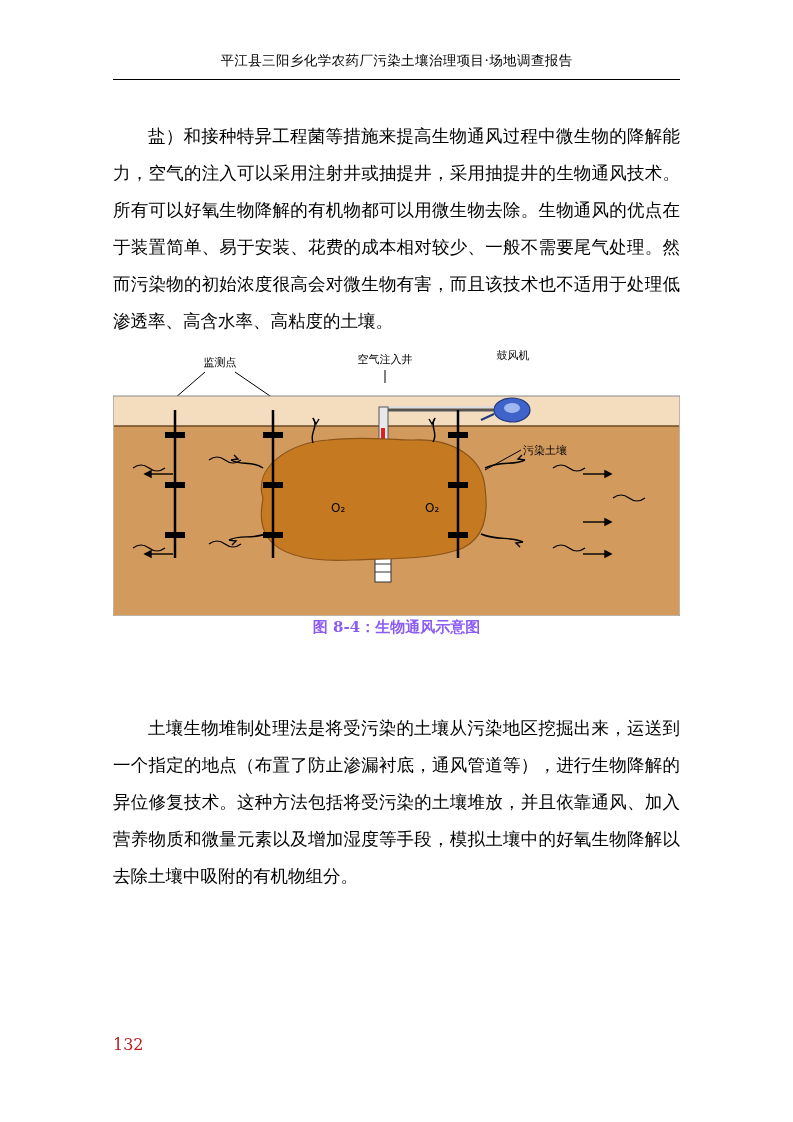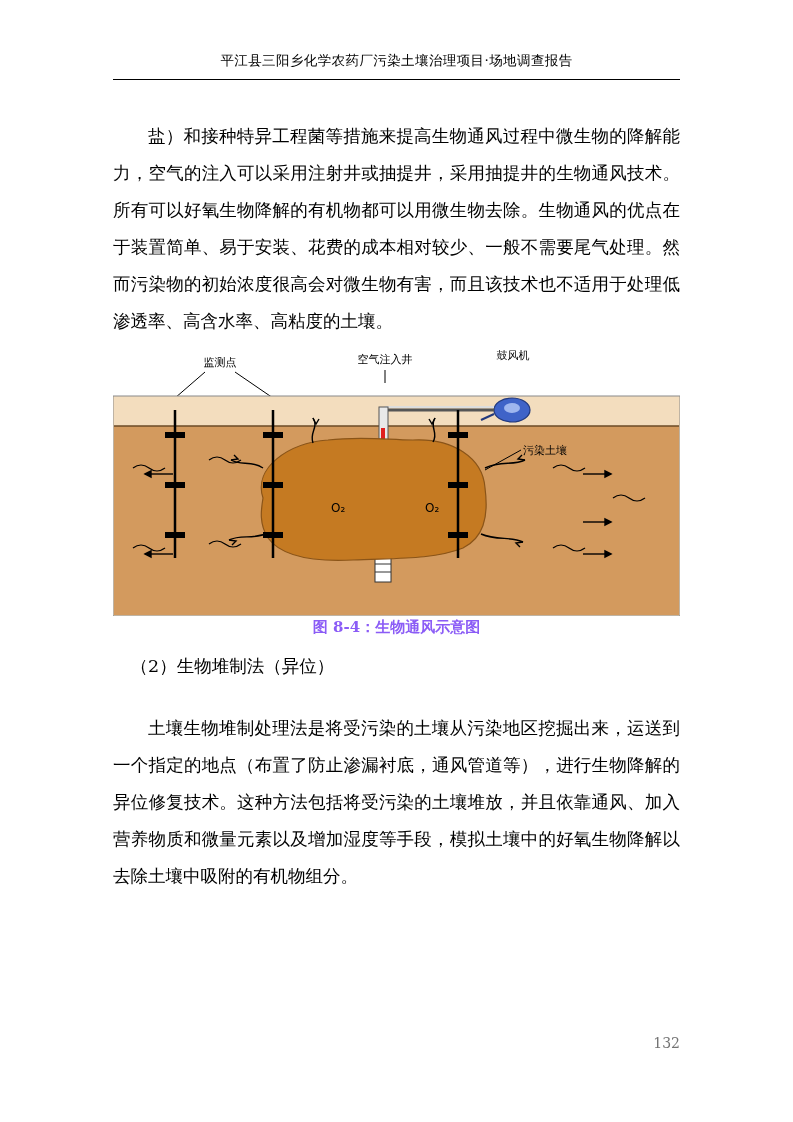--- a/index.html
+++ b/index.html
@@ -89,23 +89,23 @@
     text-indent: 1em;
   }
   #para2 {
     top: 690px;
   }
   .page-number {
     position: absolute;
     left: 113px;
     top: 1035px;
     width: 567px;
-    text-align: right;
-    font-size: 14px;
-    color: #737373;
+    text-align: left;
+    font-size: 16px;
+    color: #b91c1c;
   }
 </style>
 </head>
 <body>
 
 <div class="page">
 
   <div class="header">平江县三阳乡化学农药厂污染土壤治理项目·场地调查报告</div>
   <div class="header-rule"></div>
 
@@ -219,19 +219,18 @@
             <path d="M32 126 l6 -3 l0 6 z" fill="#000"></path>
           <path d="M60 206 l-28 0"></path>
             <path d="M32 206 l6 -3 l0 6 z" fill="#000"></path>
         </g>
       </svg>
     </div>
   </div>
 
   <div class="fig-caption">图 8-4：生物通风示意图</div>
 
-  <div id="heading2">（2）生物堆制法（异位）</div>
 
   <div class="body-text indent" id="para2">土壤生物堆制处理法是将受污染的土壤从污染地区挖掘出来，运送到一个指定的地点（布置了防止渗漏衬底，通风管道等），进行生物降解的异位修复技术。这种方法包括将受污染的土壤堆放，并且依靠通风、加入营养物质和微量元素以及增加湿度等手段，模拟土壤中的好氧生物降解以去除土壤中吸附的有机物组分。</div>
 
   <div class="page-number">132</div>
 
 </div>
 
 </body></html>

